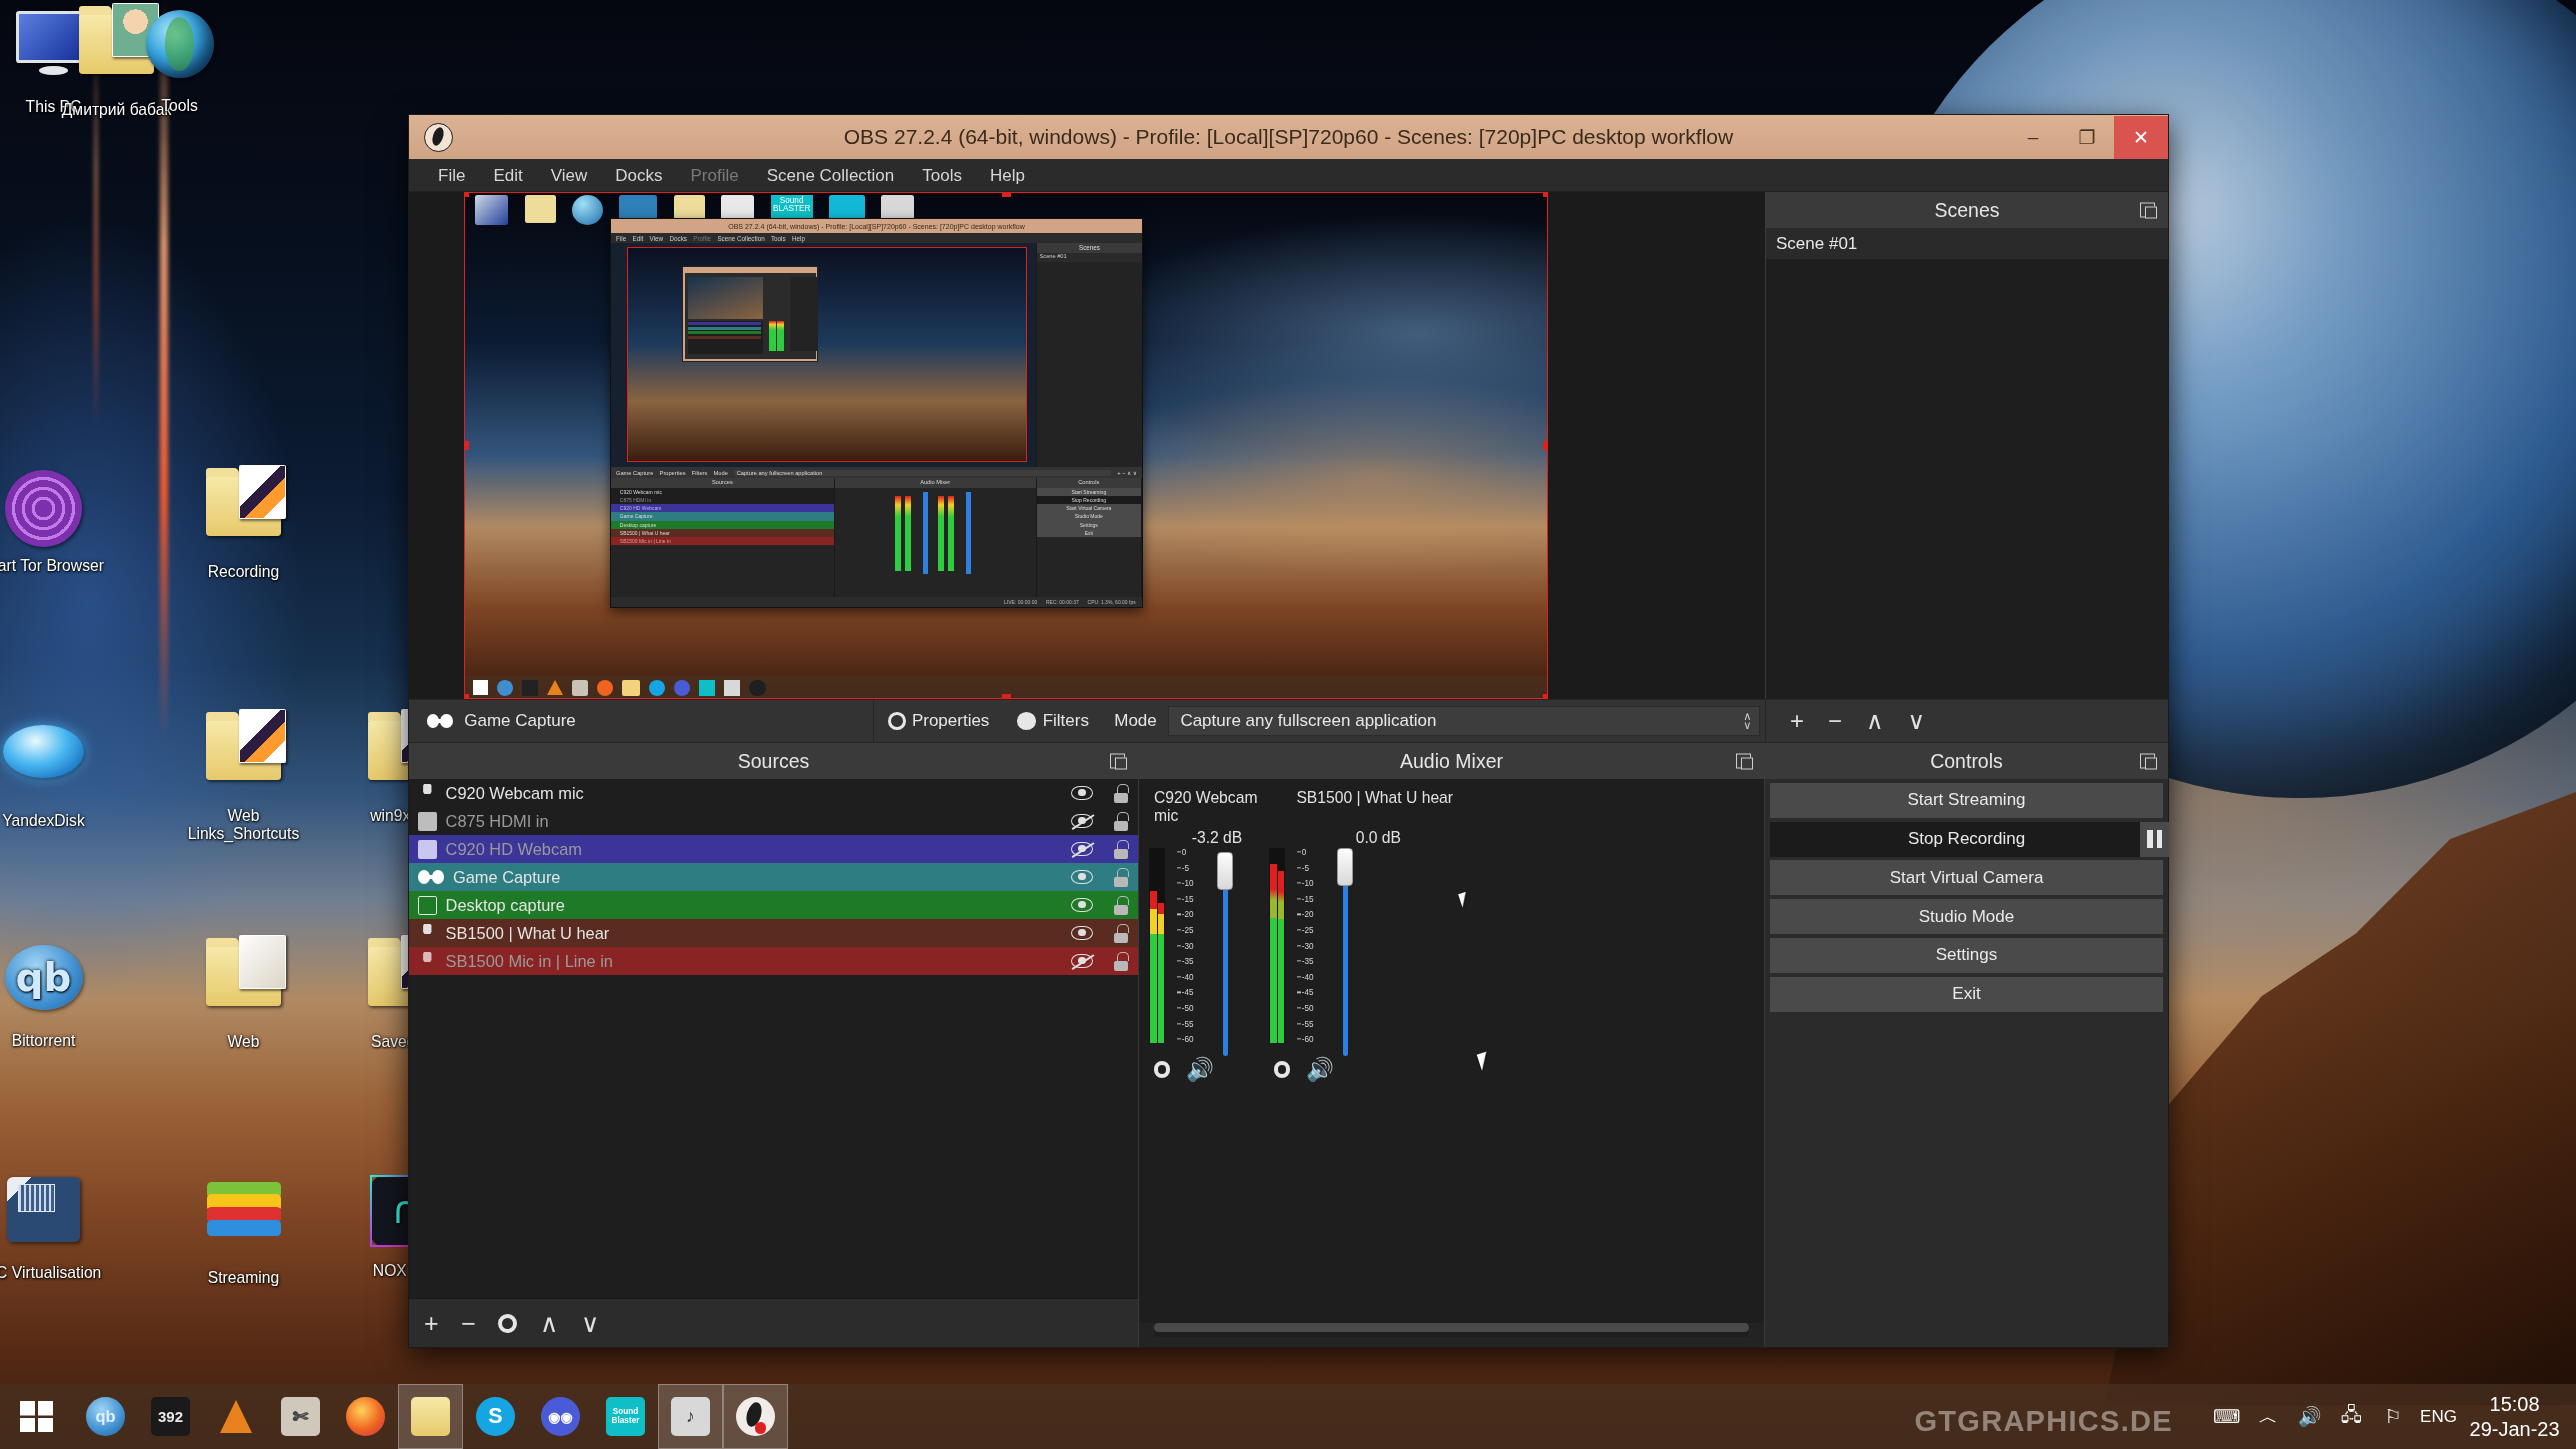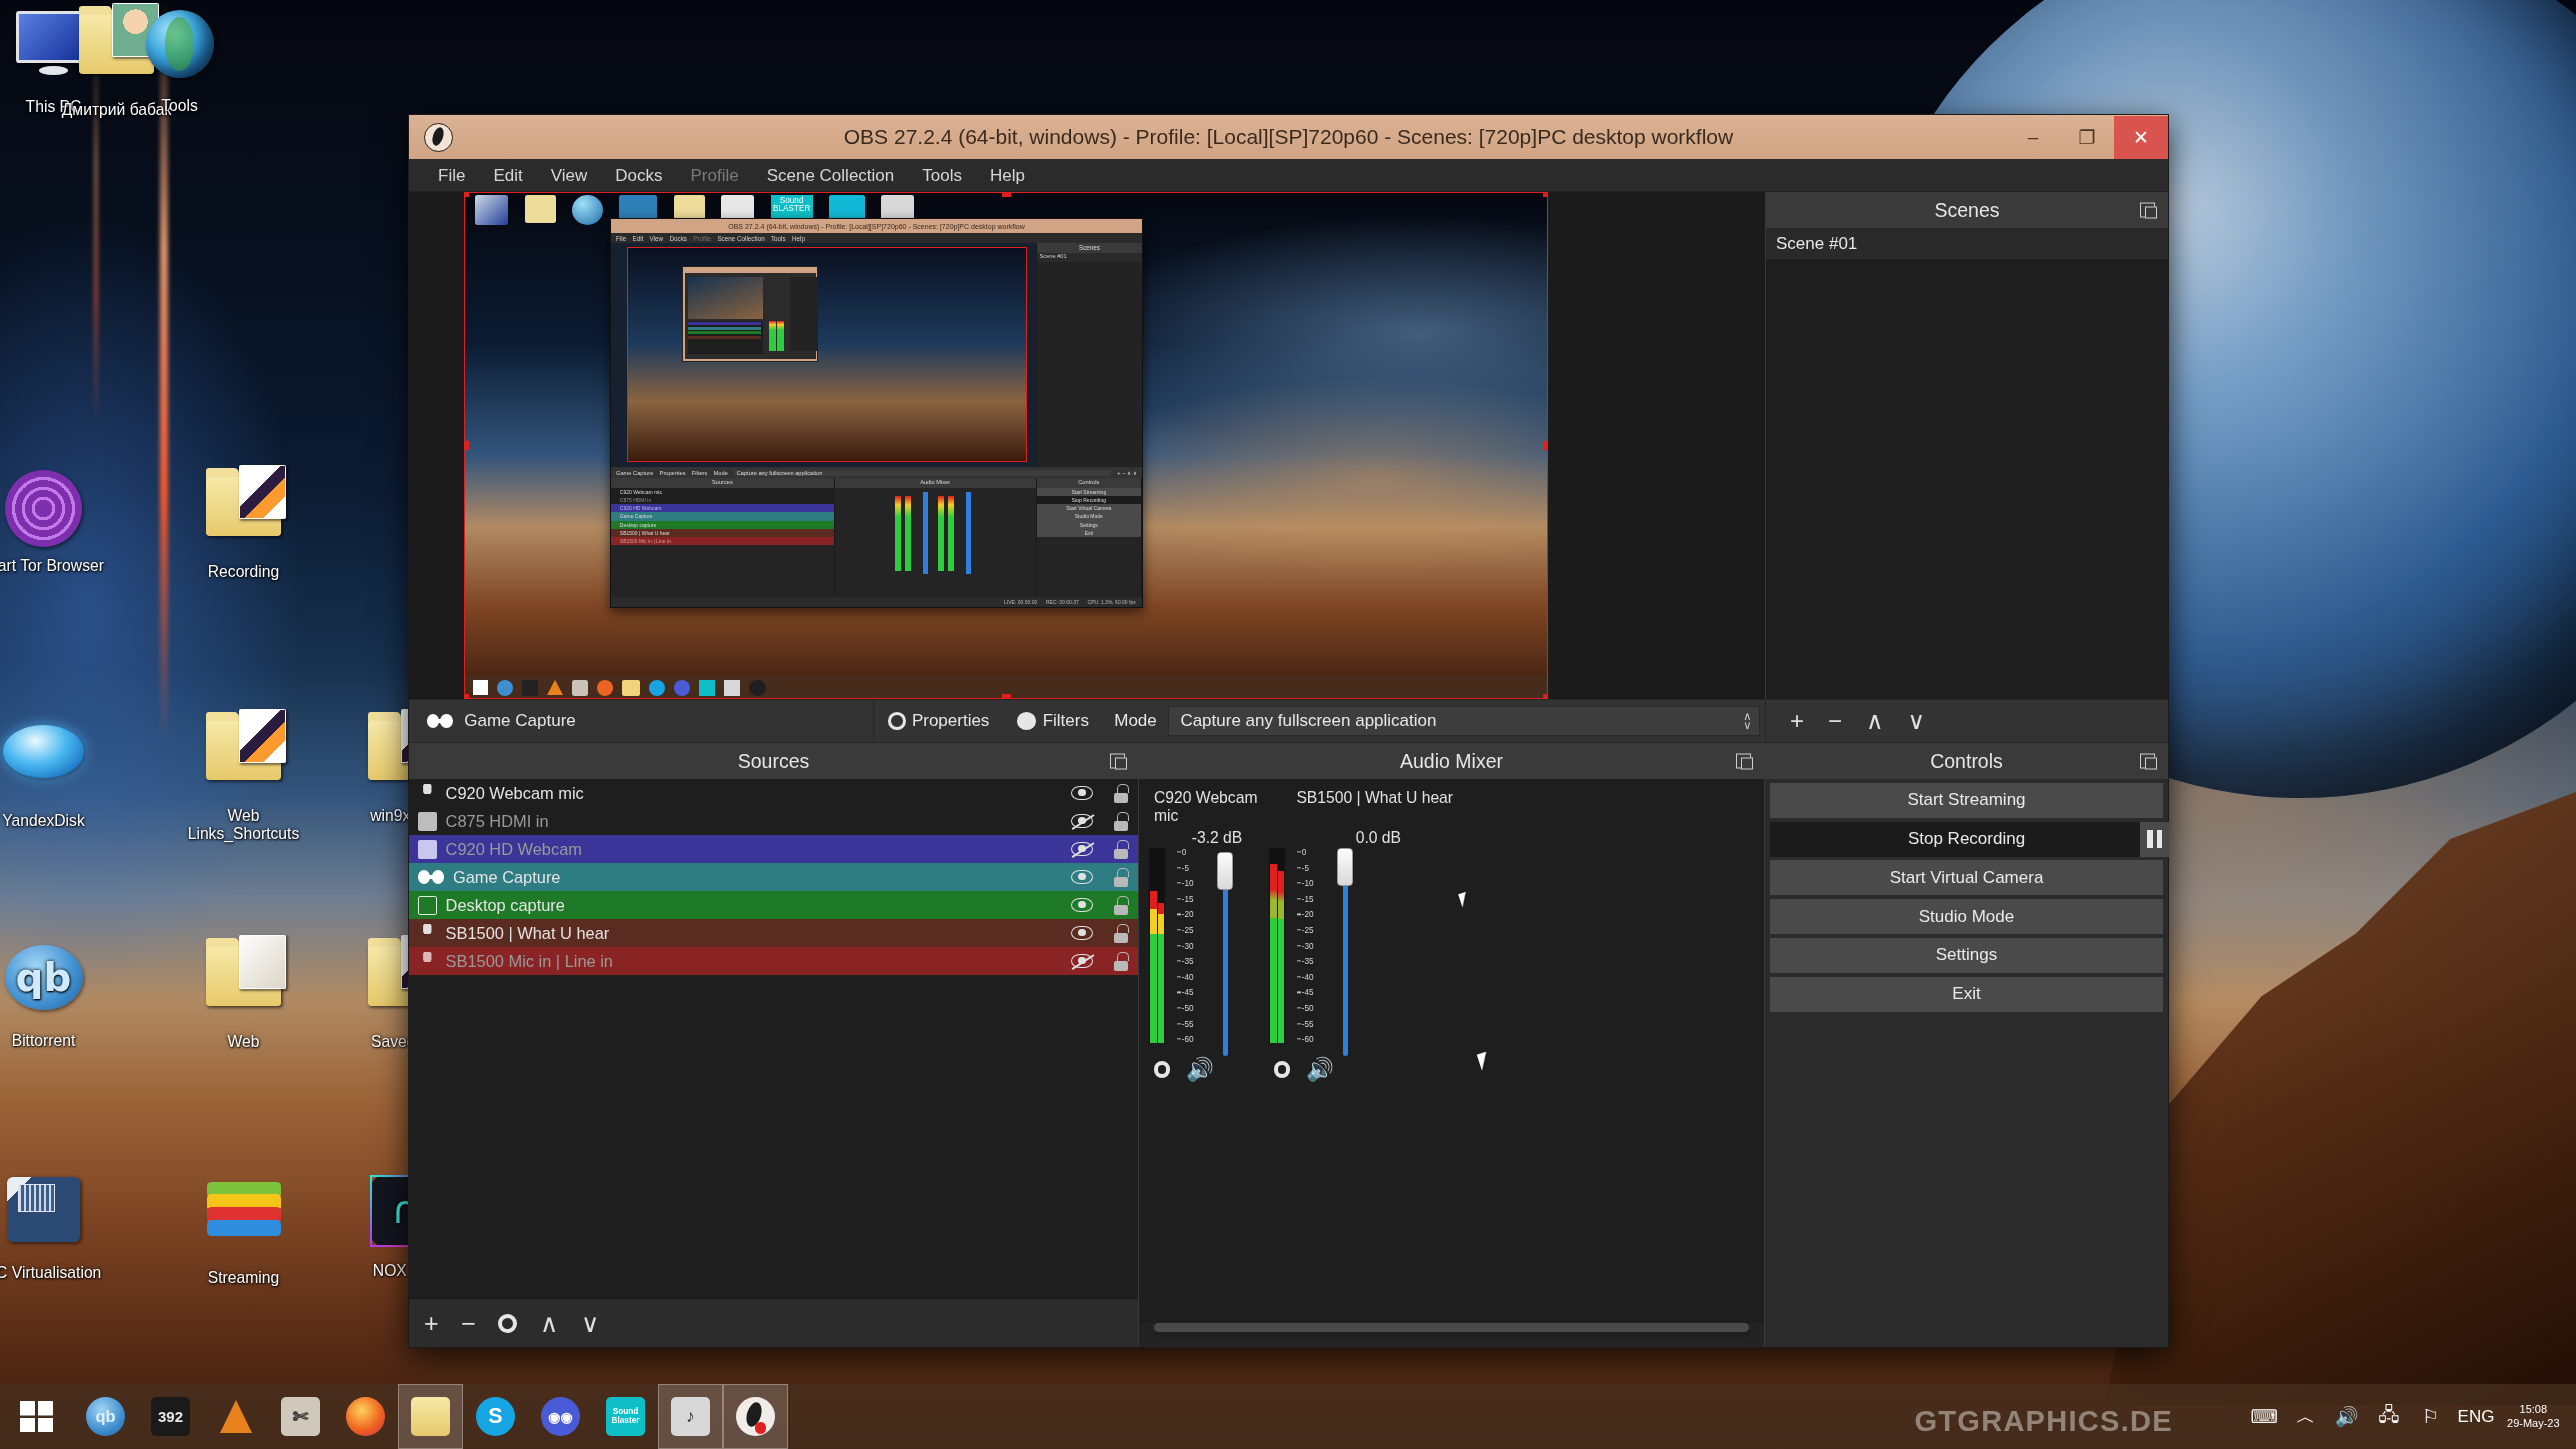--- a/index.html
+++ b/index.html
@@ -138,21 +138,21 @@
       linear-gradient(#fff,#fff) 0 0/15px 14.5px no-repeat,
       linear-gradient(#fff,#fff) 17.6px 0/15px 14.5px no-repeat,
       linear-gradient(#fff,#fff) 0 17px/15px 14.5px no-repeat,
       linear-gradient(#fff,#fff) 17.6px 17px/15px 14.5px no-repeat;}
   .tb-item{width:65px;height:65px;display:flex;align-items:center;justify-content:center;position:relative;}
   .tb-item.active{background:rgba(255,255,255,.17);border:0.6px solid rgba(255,255,255,.3);}
   .tb-ico{width:39px;height:39px;border-radius:5px;display:flex;align-items:center;justify-content:center;
      font-size:19px;color:#fff;font-weight:bold;}
   #tray{margin-left:auto;display:flex;align-items:center;height:65px;padding-right:16.4px;gap:12.6px;}
   .tray-ico{width:29px;height:29px;display:flex;align-items:center;justify-content:center;color:#fff;font-size:19px;}
-  #clock{color:#fff;font-size:11px;text-align:center;line-height:1.25;}
+  #clock{color:#fff;font-size:20px;text-align:center;line-height:1.25;}
   #lang{color:#fff;font-size:17px;}
   #watermark{position:absolute;right:403px;bottom:11.3px;color:rgba(255,255,255,.42);
      font-size:29px;font-weight:bold;letter-spacing:1.3px;}
 
   
   #obs{
     position:absolute;left:408px;top:114px;width:1761px;height:1234px;
     background:#2d2d2d;
     box-shadow:0 8.8px 29px rgba(0,0,0,.75);
     border:0.6px solid #1b1b1b;
@@ -877,20 +877,20 @@
 
   <div id="tray">
     <span class="tray-ico">⌨</span>
     <span class="tray-ico">︿</span>
     <span class="tray-ico">🔊</span>
     <span class="tray-ico">🖧</span>
     <span class="tray-ico">⚐</span>
     <span id="lang">ENG</span>
     <div id="clock">
       <div>15:08</div>
-      <div>29-May-23</div>
+      <div>29-Jan-23</div>
     </div>
   </div>
 </div>
 <div id="watermark">GTGRAPHICS.DE</div>
 
 <div class="cursor" style="left:1479px;top:1052px;border-left-width:10px;border-bottom-width:17.6px;"></div>
 
 
 </body></html>

